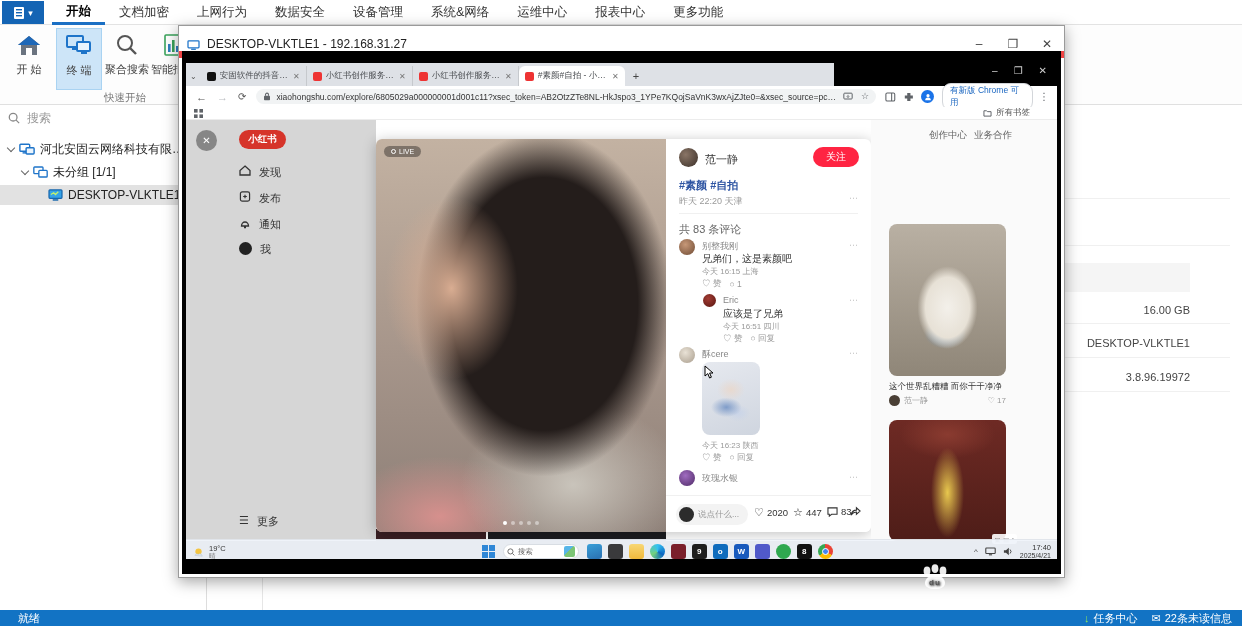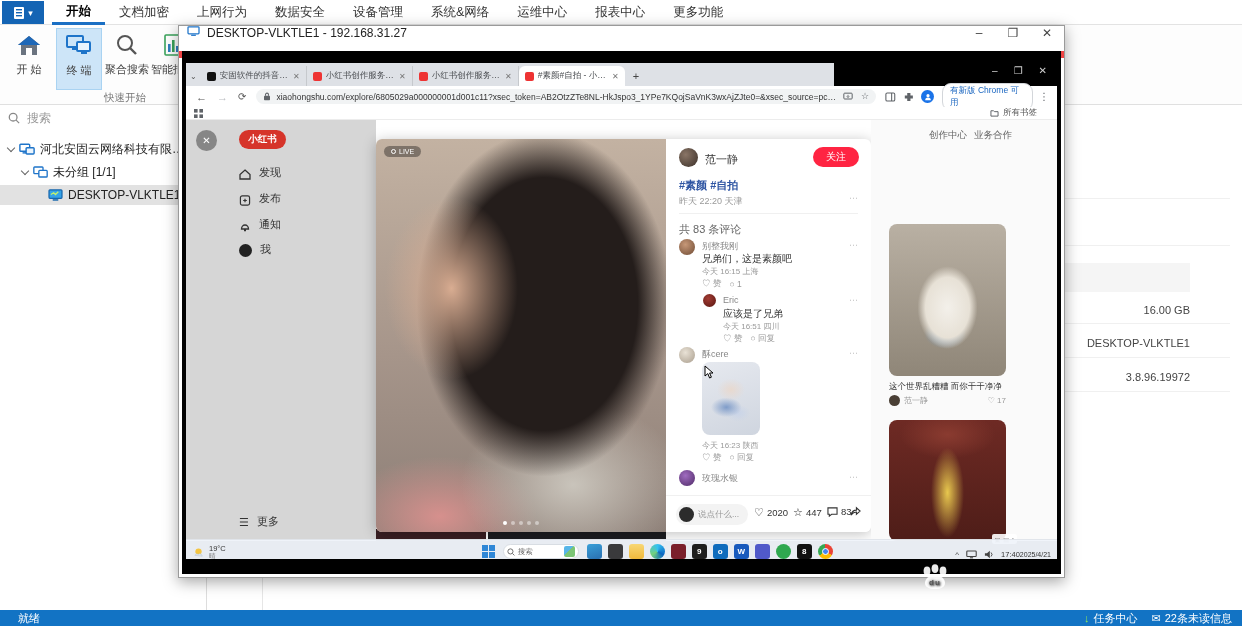--- a/index.html
+++ b/index.html
@@ -20,37 +20,37 @@
   .grouplabel{top:66px;left:40px;width:170px;text-align:center;font-size:10.5px;color:#777}
   #sidebar{left:0;top:105px;width:207px;height:505px;background:#fff;border-right:1px solid #ddd}
   .treerow{font-size:12px;color:#222;height:20px;display:flex;align-items:center;gap:5px}
   .chev{width:6px;height:6px;border-right:1.5px solid #666;border-bottom:1.5px solid #666;transform:rotate(45deg);display:inline-block;margin-top:-3px}
   .selrow{background:#e2e2e2}
   #details .hline{position:absolute;left:0;width:165px;border-top:1px solid #f0f0f0}
   .dval{position:absolute;right:52px;font-size:11px;color:#444}
   #statusbar{left:0;top:610px;width:1242px;height:16px;background:#1273c4;color:#fff;font-size:11px;display:flex;align-items:center}
   
   #rwin{left:178px;top:25px;width:887px;height:553px;background:#fff;border:1px solid #9a9a9a;box-shadow:0 4px 14px rgba(0,0,0,.35);z-index:10}
-  .rtitle{height:32px;display:flex;align-items:flex-start;font-size:12px;color:#222;border-bottom:7px solid #ef4444}
+  .rtitle{height:32px;display:flex;align-items:flex-end;font-size:12px;color:#222;border-bottom:7px solid #ef4444}
   .wctl{width:34px;text-align:center;color:#444;font-size:12px}
   .rcontent{position:absolute;left:3px;top:25px;right:3px;bottom:3px;background:#000;overflow:hidden}
   
   .tabstrip{position:absolute;left:4px;top:12px;height:23px;width:648px;background:#dee1e6;display:flex;align-items:flex-end}
   .tab{width:106px;height:20px;display:flex;align-items:center;gap:4px;padding:0 6px;font-size:8.5px;color:#4a4d51;border-right:1px solid #c6c9cd}
   .tab.active{background:#fff;border-radius:6px 6px 0 0;border-right:none}
   .tclose{margin-left:auto;color:#777;font-size:8px}
   .favsq{width:9px;height:9px;border-radius:2px;flex:none}
   .toolbar{position:absolute;left:4px;top:35px;right:4px;height:21px;background:#fff;display:flex;align-items:center;font-size:11px;color:#555}
   .omnibox{height:15px;background:#f1f3f4;border-radius:8px;display:flex;align-items:center;padding:0 7px;gap:5px;font-size:8.5px;color:#333}
   .bkbar{position:absolute;left:4px;top:56px;right:4px;height:13px;background:#fff;border-bottom:1px solid #ececec;display:flex;align-items:center;font-size:8.5px;color:#555}
   .chip{border:1px solid #d3d6da;border-radius:9px;color:#1a66c0;font-size:8.5px;padding:1px 7px;display:flex;gap:5px;align-items:center;background:#fff}
   
   .page{position:absolute;left:4px;top:69px;right:4px;height:421px;background:#fff;overflow:hidden}
   .dimzone{position:absolute;left:0;top:0;width:190px;height:100%;background:#d6d6d6}
-  .xnav{position:absolute;left:53px;display:flex;gap:8px;align-items:flex-end;font-size:11px;color:#333}
+  .xnav{position:absolute;left:53px;display:flex;gap:8px;align-items:flex-start;font-size:11px;color:#333}
   .modal{position:absolute;left:190px;top:19px;width:495px;height:393px;background:#fff;border-radius:6px;box-shadow:0 2px 14px rgba(0,0,0,.25);display:flex;overflow:hidden}
   .photo{width:290px;height:100%;position:relative;flex:none;background:
     radial-gradient(95px 130px at 26% 38%,#d9ad92 0%,rgba(217,173,146,0) 70%),
     radial-gradient(170px 230px at 58% 42%,#241d1b 0%,#241d1b 55%,rgba(36,29,27,0) 75%),
     radial-gradient(150px 110px at 68% 88%,#c9c4bb 0%,rgba(201,196,187,0) 75%),
     radial-gradient(130px 80px at 22% 96%,#d6908d 0%,rgba(214,144,141,0) 75%),
     linear-gradient(180deg,#c3b2a2 0%,#a6958a 55%,#8d7f77 100%)}
   .panel{width:205px;position:relative;font-size:10px;color:#333}
   .cmeta{font-size:8px;color:#9a9a9a}
   .cact{font-size:8.5px;color:#999;display:flex;gap:8px;align-items:center}
@@ -267,21 +267,21 @@
         <span style="margin-left:6px;margin-right:8px;color:#5f6368;font-size:10px">⋮</span>
       </div>
 
       <div class="bkbar">
         <svg width="9" height="9" viewBox="0 0 10 10" style="margin-left:8px">
             <rect x="0" y="0" width="4" height="4" fill="#5f6368"></rect>
             <rect x="6" y="0" width="4" height="4" fill="#5f6368"></rect>
             <rect x="0" y="6" width="4" height="4" fill="#5f6368"></rect>
             <rect x="6" y="6" width="4" height="4" fill="#5f6368"></rect>
           </svg>
-        <span style="margin-left:auto;margin-right:20px;display:flex;gap:4px;align-items:center">
+        <span style="margin-left:auto;margin-right:27px;display:flex;gap:4px;align-items:center">
           <svg width="9" height="8" viewBox="0 0 10 9">
               <path d="M1 2 h3 l1 1 h4 v5 H1 Z" fill="none" stroke="#5f6368" stroke-width="1.1"></path>
             </svg>
           <span>所有书签</span>
         </span>
       </div>
 
       <div class="page">
         <div class="dimzone"></div>
 
@@ -485,21 +485,21 @@
         <div class="flex" style="margin-left:auto;gap:7px;margin-right:6px">
           <span style="font-size:8px;color:#444">^</span>
           <svg width="11" height="9" viewBox="0 0 14 11">
               <rect x="1" y="1" width="12" height="7" rx="1" fill="none" stroke="#444" stroke-width="1.4"></rect>
               <rect x="5" y="9" width="4" height="1.4" fill="#444"></rect>
             </svg>
           <svg width="10" height="9" viewBox="0 0 12 11">
               <path d="M1 4 h2.5 L7 1 v9 L3.5 7 H1 Z" fill="#444"></path>
               <path d="M8.5 3 a3.5 3.5 0 0 1 0 5" fill="none" stroke="#444" stroke-width="1.1"></path>
             </svg>
-          <span style="display:flex;flex-direction:row;align-items:flex-end;line-height:7.5px">
+          <span style="display:flex;flex-direction:column;align-items:flex-end;line-height:7.5px">
             <span style="font-size:7.5px;color:#333">17:40</span>
             <span style="font-size:7px;color:#333">2025/4/21</span>
           </span>
         </div>
       </div>
     </div>
   </div>
 
   <div class="abs" id="wm">
     <svg width="30" height="26" viewBox="0 0 30 26">

